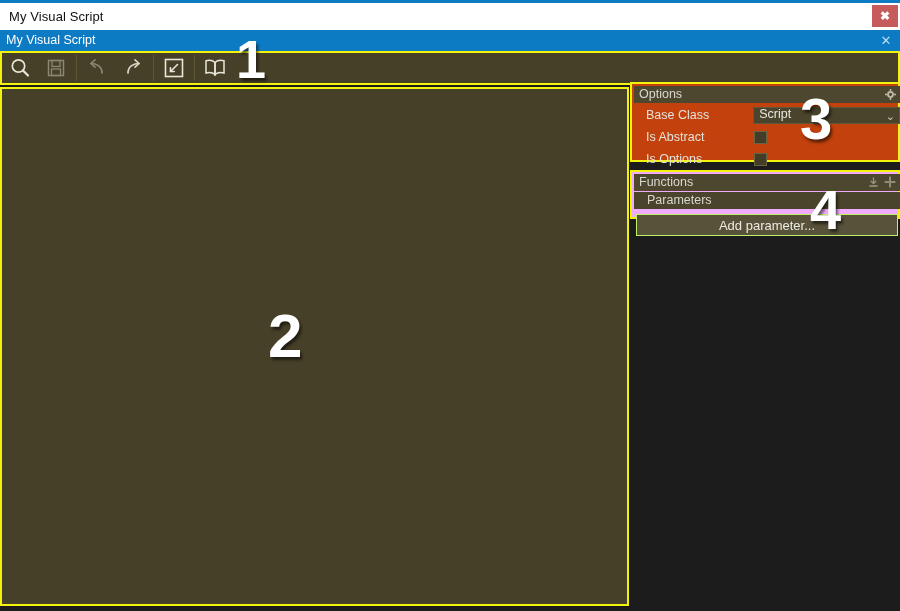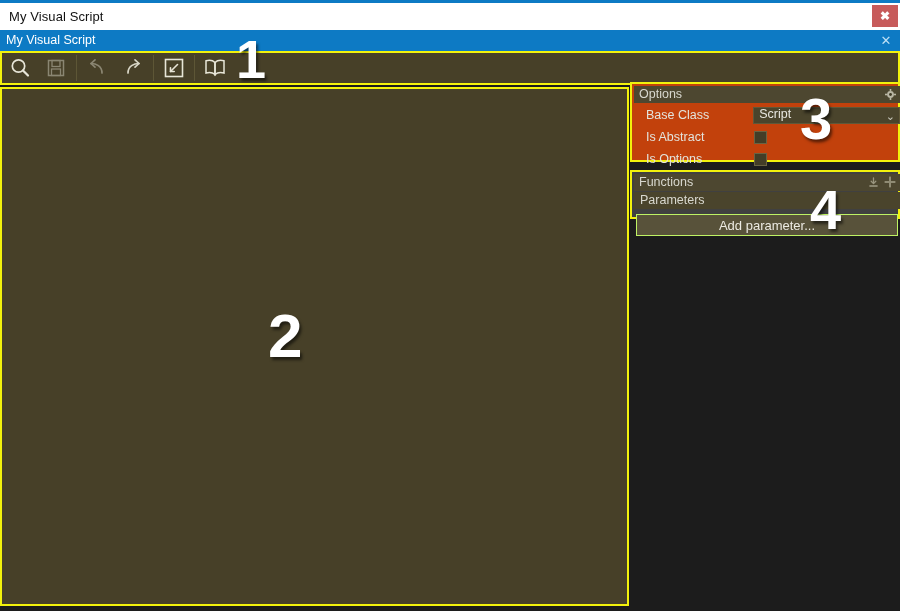--- a/index.html
+++ b/index.html
@@ -197,32 +197,32 @@
     width: 13px; height: 13px;
     border: 1px solid #6a6342;
     background: #433d27;
     box-sizing: border-box;
     cursor: pointer;
   }
 
   .functions-panel {
     left: 630px; top: 170px;
     width: 270px; height: 49px;
-    background: #404040;
+    background: #f0abfc;
   }
   .sub-header {
     position: absolute;
     left: 2px; top: 20px;
     width: 266px; height: 17px;
     background: #4a442c;
     display: flex;
     align-items: center;
   }
   .sub-header .sh-label {
-    margin-left: 6px;
+    margin-left: 13px;
     font-size: 12.5px;
     color: #d8d8cf;
     line-height: 1;
   }
   .add-param-btn {
     position: absolute;
     left: 4px; top: 42px;
     width: 262px; height: 22px;
     background: #58523a;
     border: 1px solid #bef264;

